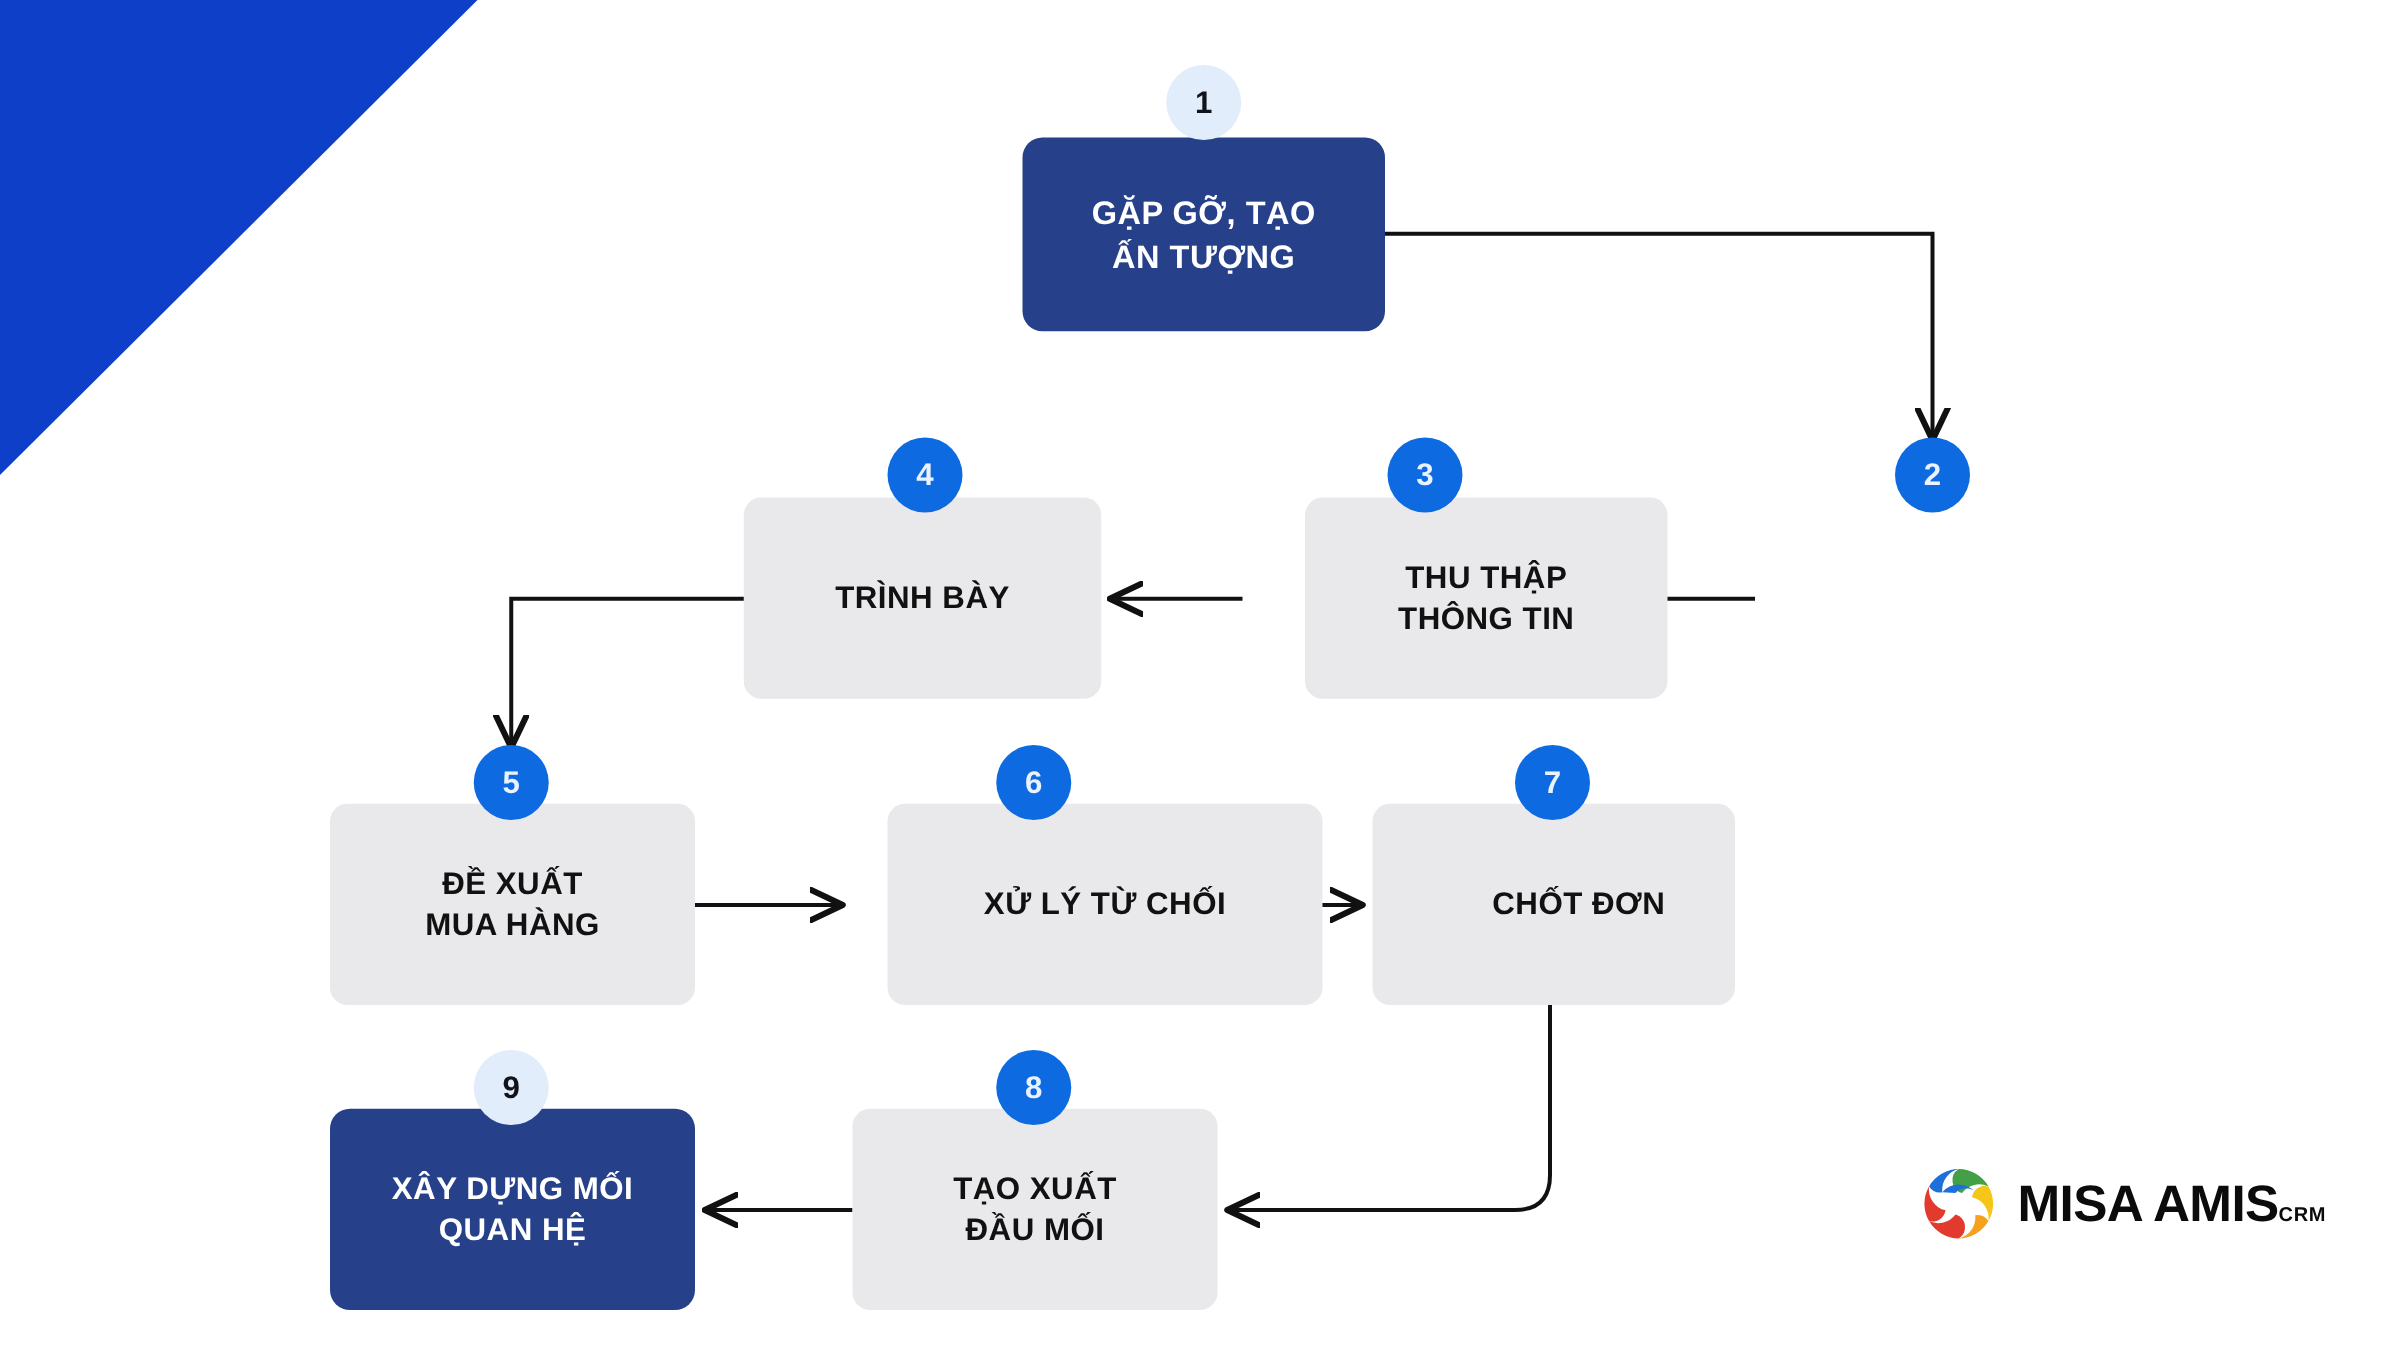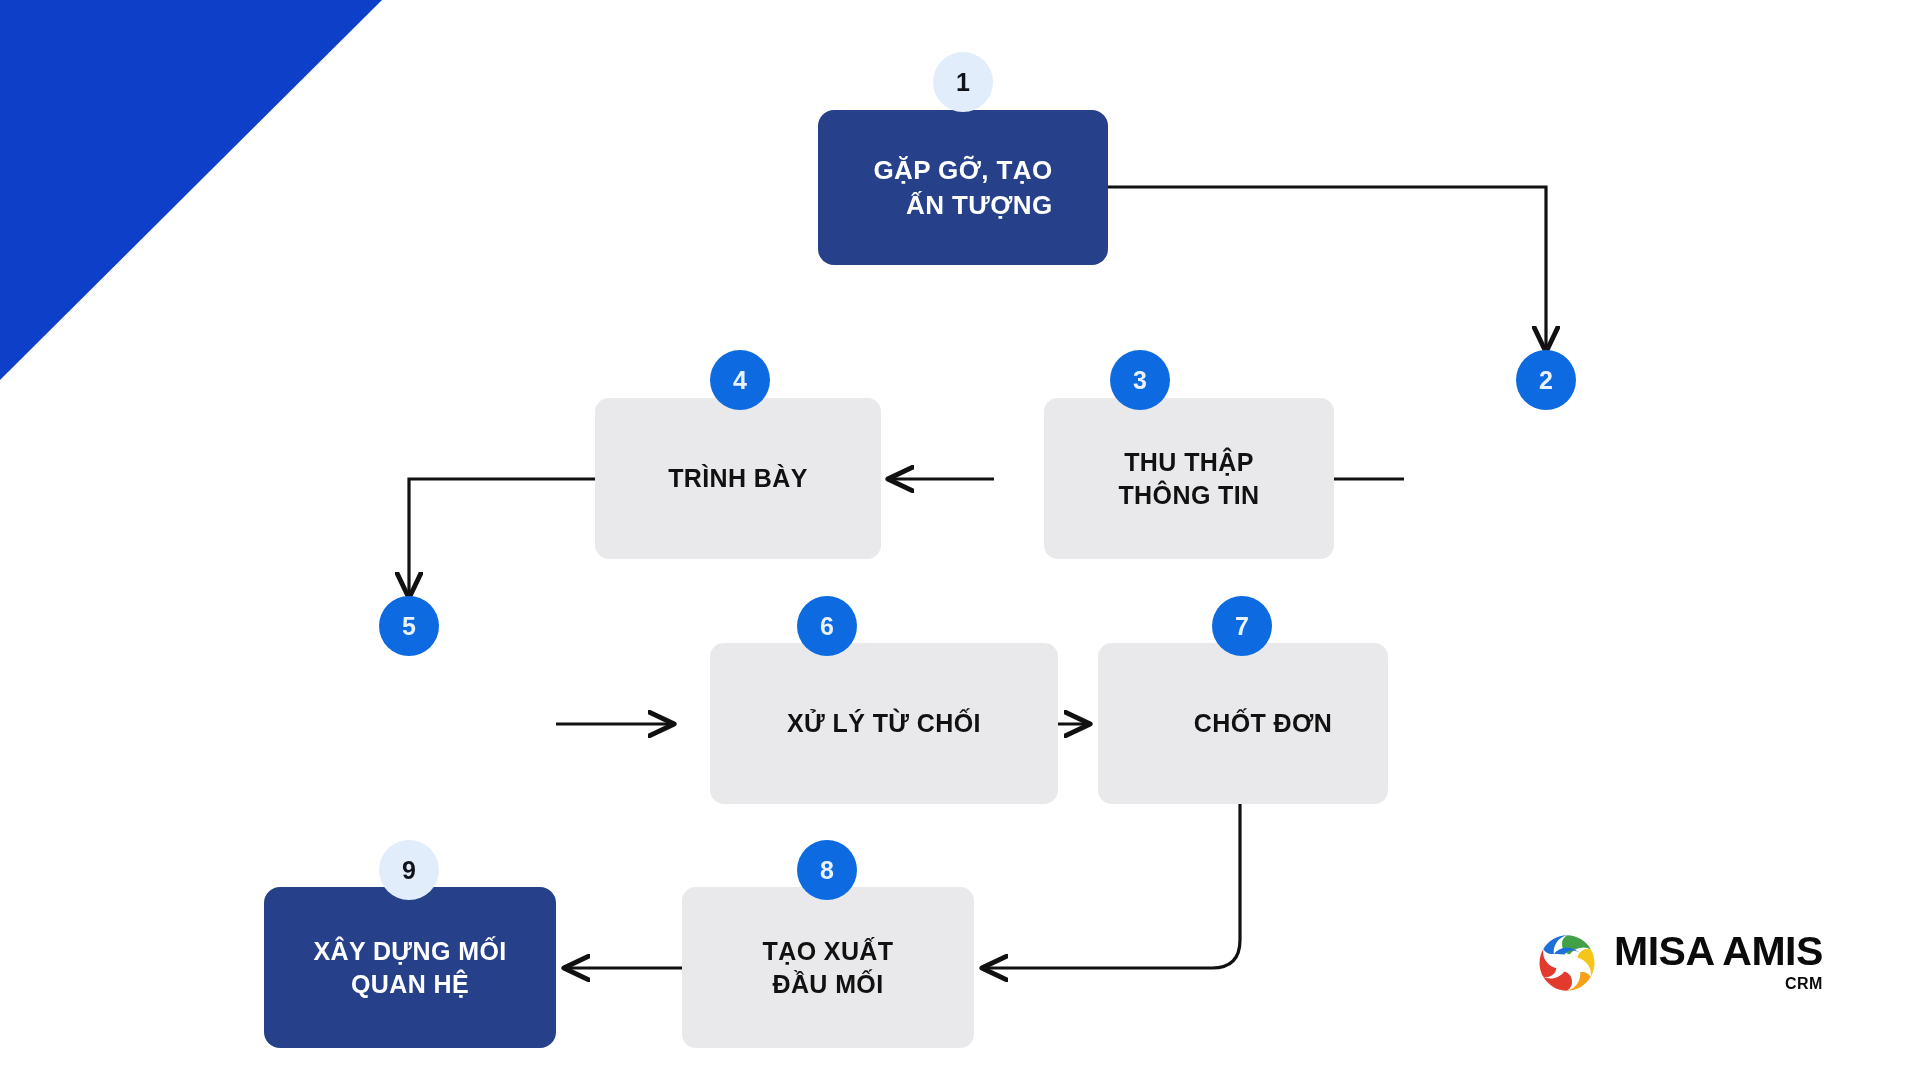--- a/index.html
+++ b/index.html
@@ -54,21 +54,21 @@
   .node-label {
     font-weight: 700;
     letter-spacing: 0.4px;
     line-height: 1.32;
     padding: 0 12px;
     white-space: pre-line;
     font-size: 25px;
   }
   .node.grey  .node-label { color: #111111; }
   .node.dark  .node-label { color: #ffffff; }
-  .node.dark.big .node-label { font-size: 26px; text-align: right; }
+  .node.dark.big .node-label { font-size: 26px; }
 
   
   .badge {
     position: absolute;
     width: 60px;
     height: 60px;
     border-radius: 50%;
     display: flex;
     align-items: center;
     justify-content: center;
@@ -80,21 +80,21 @@
   .badge.light { background: #e2edfb; color: #10131a; }
 
   
   #logo {
     position: absolute;
     display: flex;
     align-items: center;
     gap: 14px;
   }
   #logo-mark { width: 66px; height: 66px; flex: 0 0 auto; }
-  #logo-text { display: flex; flex-direction: column; align-items: flex-end; }
+  #logo-text { display: flex; flex-direction: row; align-items: flex-end; }
   #logo-wordmark {
     font-size: 41px;
     font-weight: 700;
     letter-spacing: -0.5px;
     color: #0b0b0b;
     line-height: 1;
   }
   #logo-sub {
     font-size: 16px;
     font-weight: 700;
@@ -155,20 +155,24 @@
     <span>3</span>
   </div>
 
   <div class="node grey" style="left:583px; top:398px; width:286px; height:161px;margin-left:12px;">
     <span class="node-label">TRÌNH BÀY</span>
   </div>
   <div class="badge blue" style="left:710px; top:350px;">
     <span>4</span>
   </div>
 
+  <div class="node grey" style="left:264px; top:643px; width:292px; height:161px;">
+    <span class="node-label">ĐỀ XUẤT
+MUA HÀNG</span>
+  </div>
   <div class="badge blue" style="left:379px; top:596px;">
     <span>5</span>
   </div>
 
   <div class="node grey" style="left:682px; top:643px; width:348px; height:161px;margin-left:28px;">
     <span class="node-label">XỬ LÝ TỪ CHỐI</span>
   </div>
   <div class="badge blue" style="left:797px; top:596px;">
     <span>6</span>
   </div>

